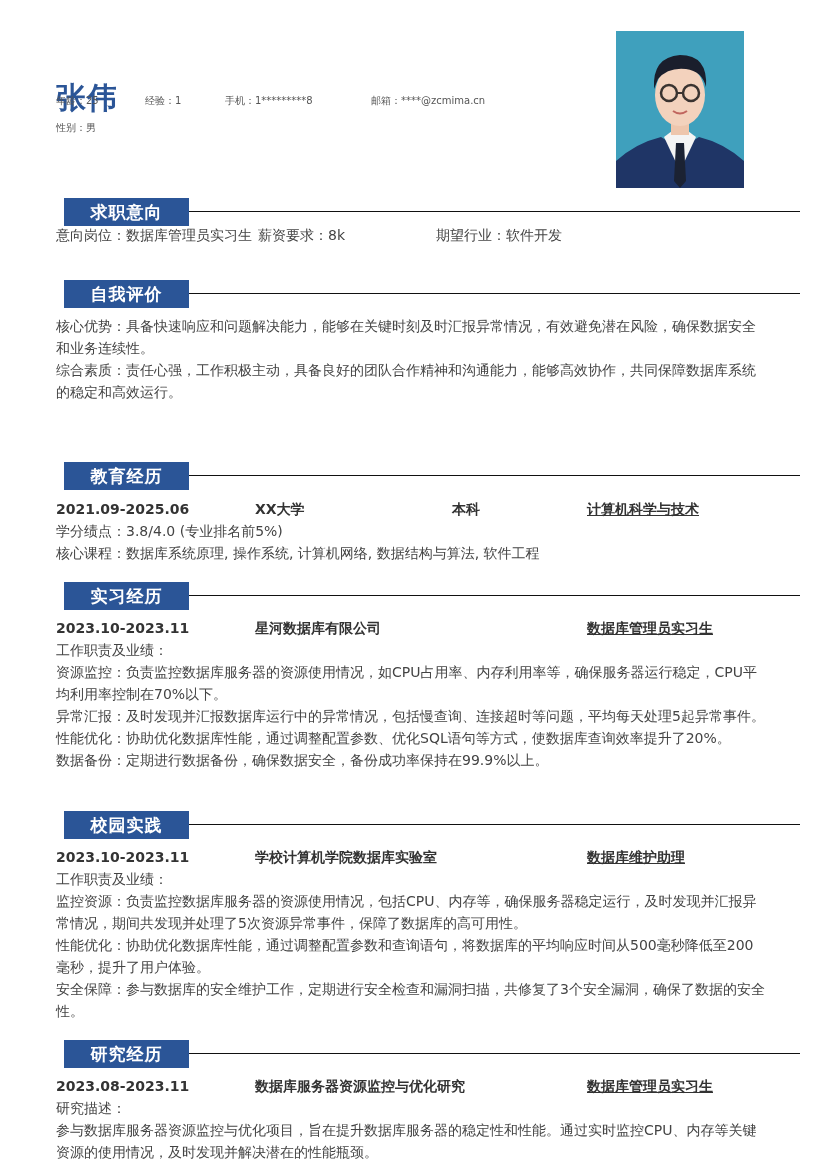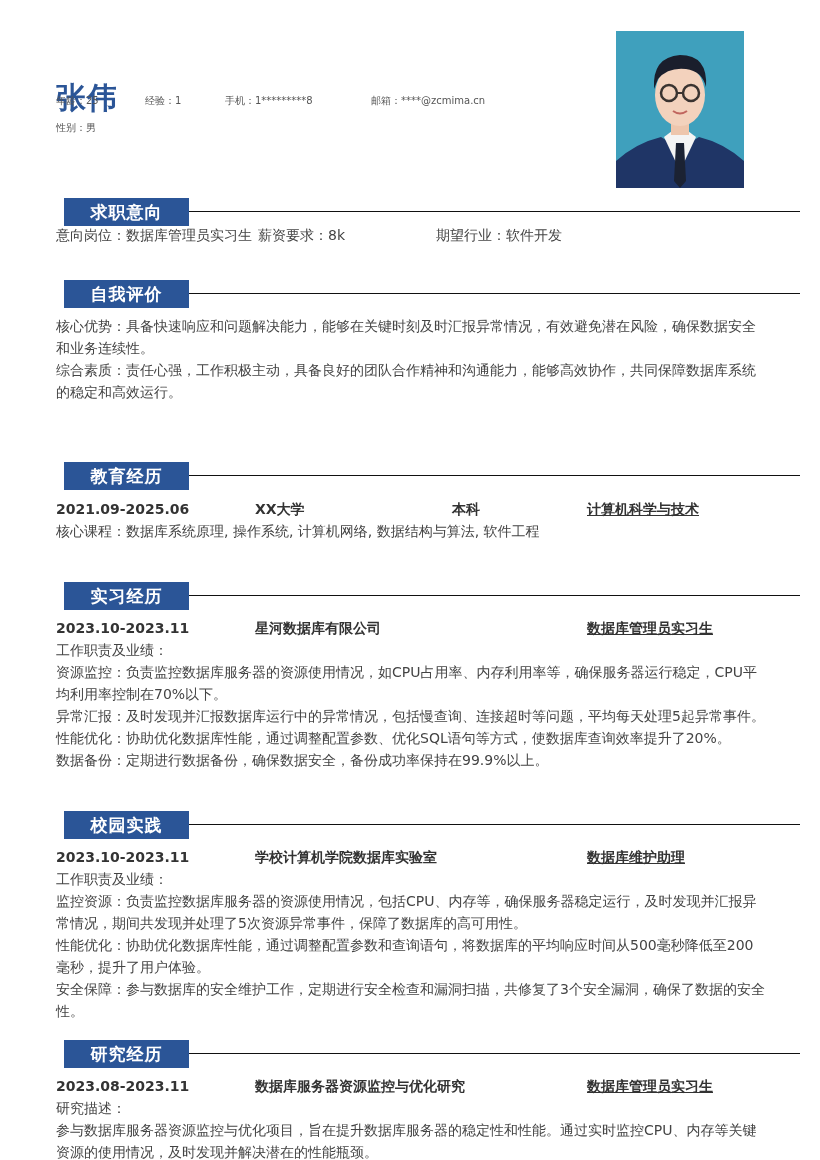--- a/index.html
+++ b/index.html
@@ -91,20 +91,21 @@
     <div class="badge">教育经历</div>
     <div class="rule"></div>
   </div>
   <div class="block" style="top:498px;">
     <div class="entry-head">
       <span class="c1">2021.09-2025.06</span>
       <span class="c2">XX大学</span>
       <span class="c3">本科</span>
       <span class="c4">计算机科学与技术</span>
     </div>
+    <p>学分绩点：3.8/4.0 (专业排名前5%)</p>
     <p>核心课程：数据库系统原理, 操作系统, 计算机网络, 数据结构与算法, 软件工程</p>
   </div>
 
   <div class="section-head" style="top:582px;">
     <div class="badge">实习经历</div>
     <div class="rule"></div>
   </div>
   <div class="block" style="top:617px;">
     <div class="entry-head">
       <span class="c1">2023.10-2023.11</span>

